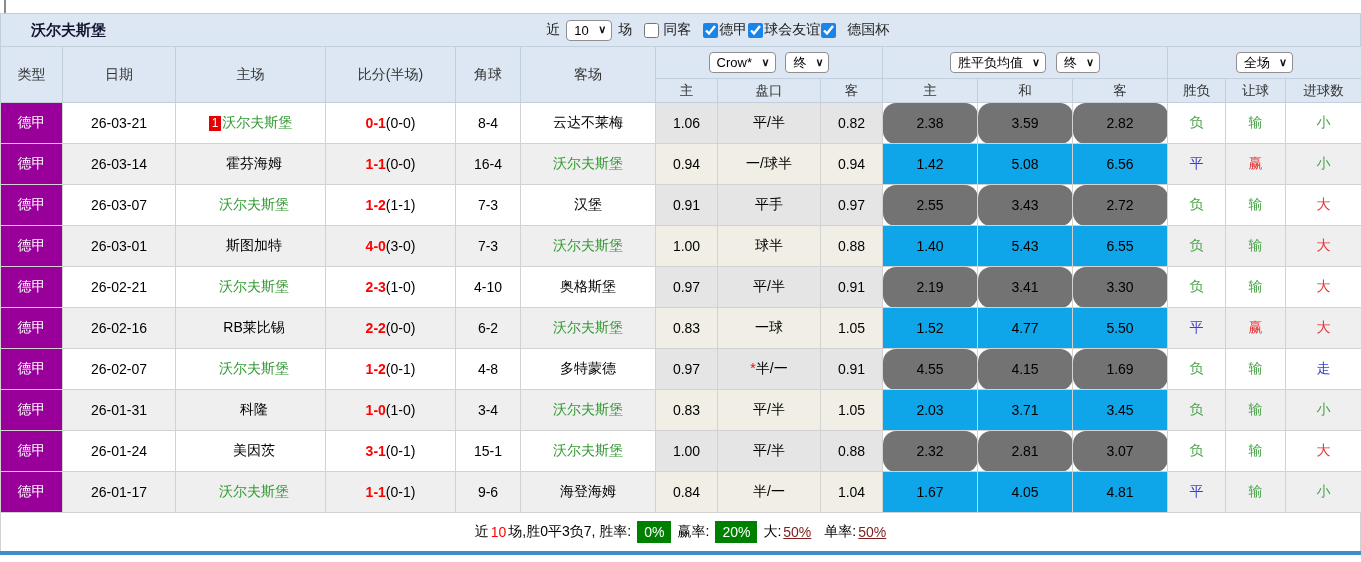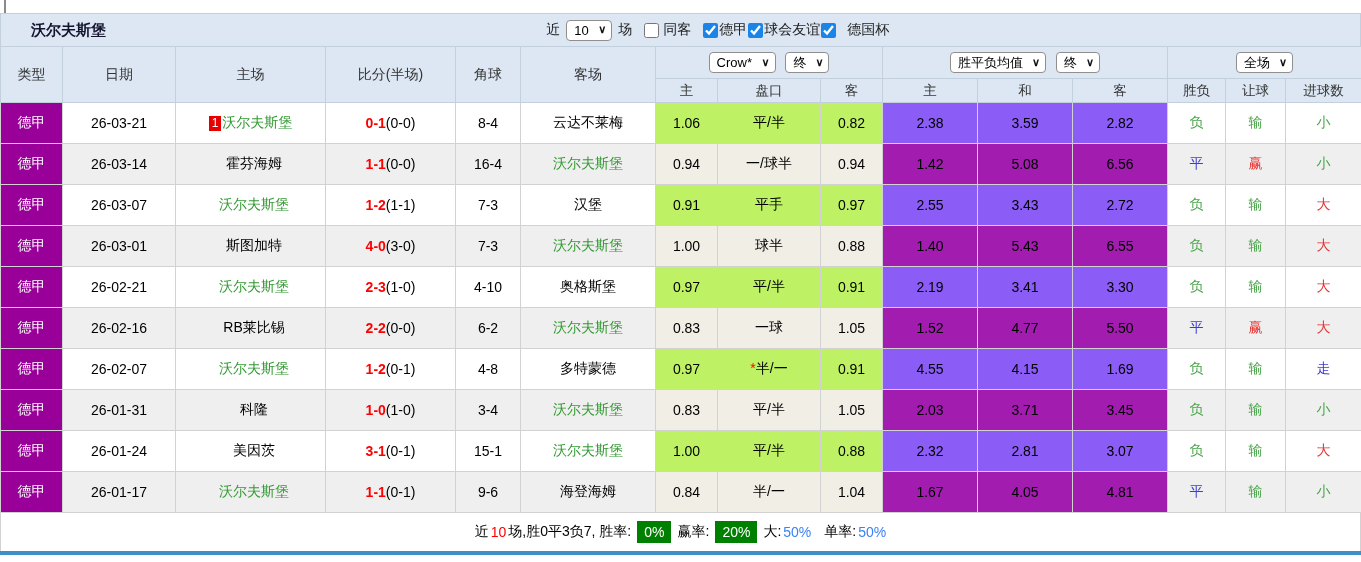--- a/index.html
+++ b/index.html
@@ -41,45 +41,45 @@
   table { border-collapse: collapse; table-layout: fixed; width: 1361px; text-align: center; font-size: 14px; }
   thead th {
     background: #dce7f3; font-weight: normal; color: #333;
     border: 1px solid #c2cfdd; padding: 2px 0;
   }
   thead tr.h1 th { height: 32px; }
   thead tr.h2 th { height: 24px; font-size: 13.5px; }
   tbody td { border: 1px solid #d2d2d2; height: 41px; padding: 0 2px; overflow: hidden; white-space: nowrap; }
   tr.odd td { background: #ffffff; }
   tr.even td { background: #efefef; }
-  tr.odd td.ah { background: #bef264; }
+  tr.odd td.ah { background: #e5e5e5; }
   tr.even td.ah { background: #f1eee6; }
-  tr.odd td.eu { background: #8b5cf6; }
-  tr.even td.eu { background: #a21caf; }
+  tr.odd td.eu { background: #737373; border-radius: 13px; }
+  tr.even td.eu { background: #0ea5e9; }
   td.c-league { background: #990099 !important; color: #fff; }
 
   .t-self { color: #339933; }
   .t-green { color: #4aa44a; }
   .t-red { color: #e63232; }
   .t-blue { color: #3c3cd8; }
   .ft { color: #ff0000; font-weight: bold; }
   .badge {
     display: inline-block; background: #e60000; color: #fff;
     font-size: 12px; line-height: 15px; padding: 0 3px; margin-right: 1px;
   }
   .star { color: #ff0000; }
 
   .footer {
     height: 38px; background: #fff;
     border-left: 1px solid #d2d2d2; border-right: 1px solid #d2d2d2;
     display: flex; align-items: center; justify-content: center;
     font-size: 14px; white-space: nowrap;
   }
   .footer .red { color: #ff0000; }
-  .footer .blue { color: #3b82f6; }
+  .footer .blue { color: #7f1d1d; text-decoration: underline; }
   .pct-badge { background: #008000; color: #fff; padding: 3px 7px; margin: 0 5px; }
   .footer .seg { margin: 0 1px; }
   .bottom-bar { height: 4px; background: #3d8ec9; }
 </style>
 </head>
 <body>
 
 <div class="panel">
 
   <div class="top-strip">

